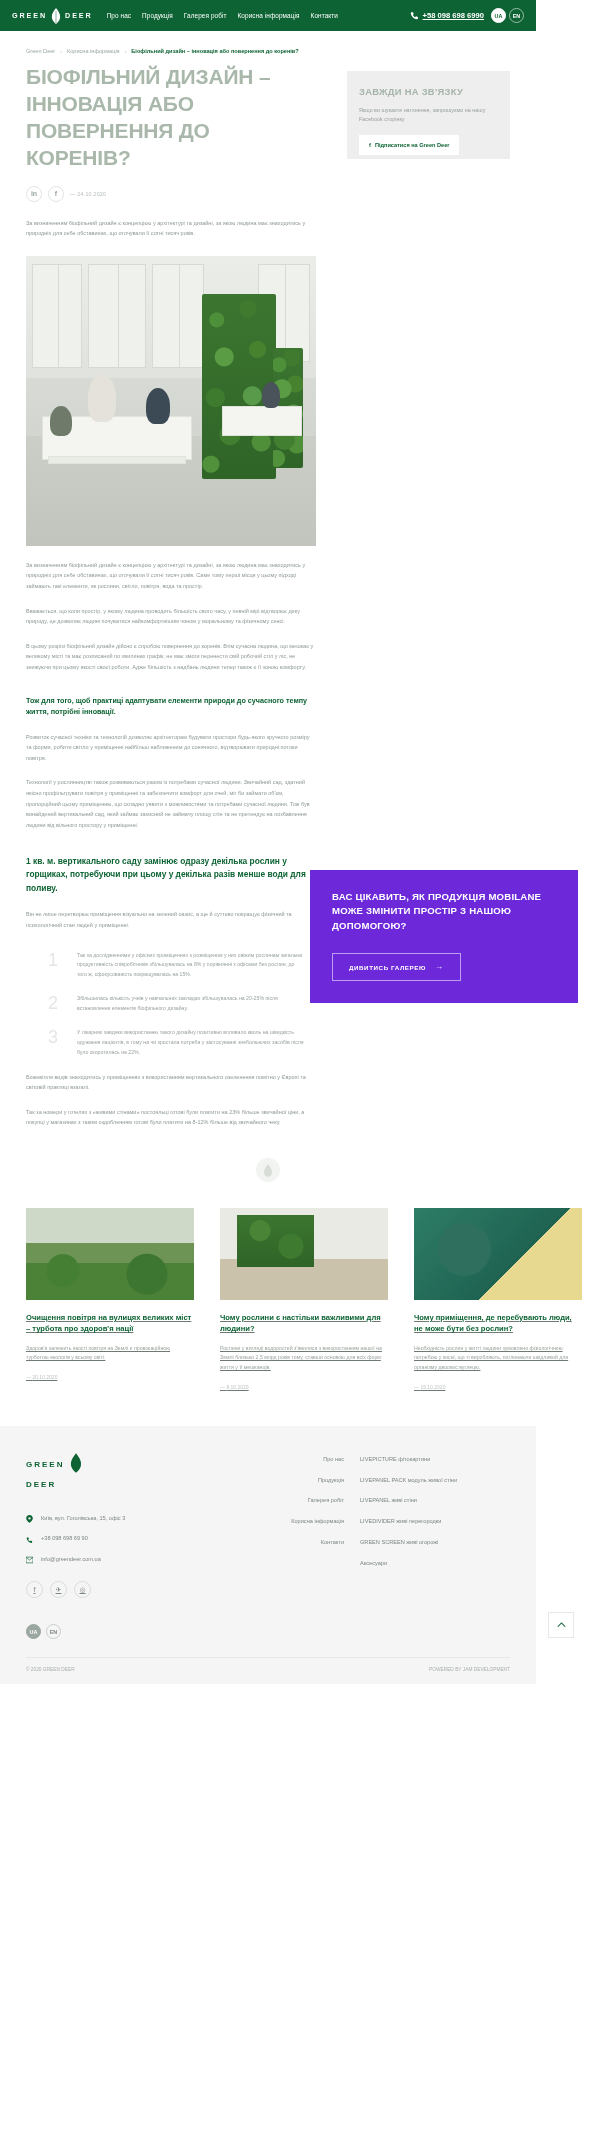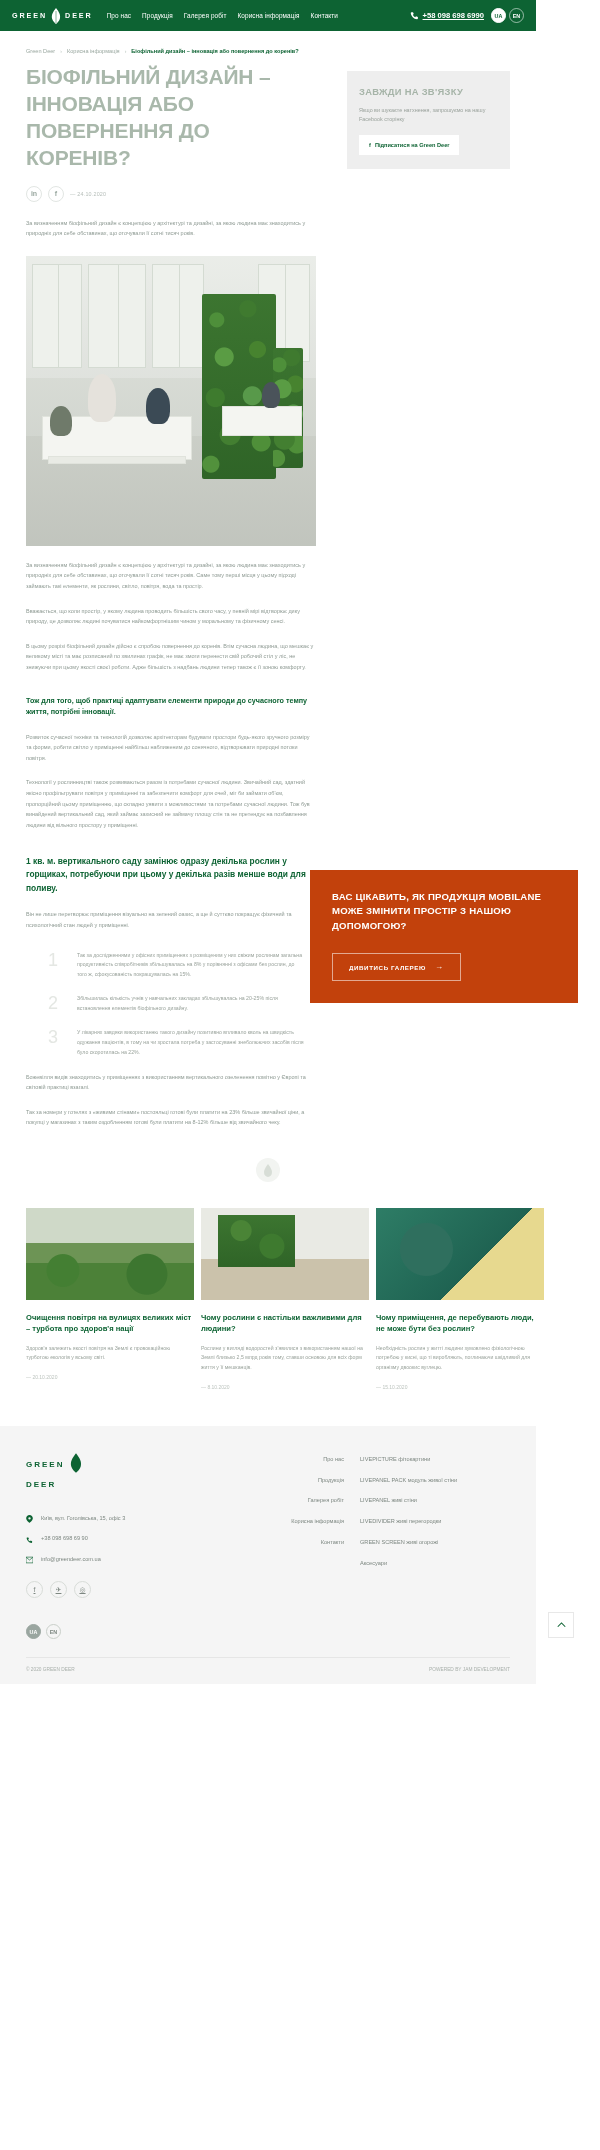--- a/index.html
+++ b/index.html
@@ -86,21 +86,21 @@
     width: 16px; height: 16px; border-radius: 50%;
     border: 1px solid #e2e6e3;
     display: flex; align-items: center; justify-content: center;
     color: #9aa8a0; font-size: 7px; font-weight: 700;
   }
   .meta-date { font-size: 5.4px; color: #b6beb9; letter-spacing: .2px; }
 
   .hero-right { margin-left: auto; width: 163px; }
   .contact-card {
     background: #eeeeee;
-    padding: 14px 12px 14px 12px;
+    padding: 14px 12px 4px 12px;
     margin-top: 7px;
   }
   .contact-card h3 {
     font-size: 9.4px; line-height: 1.45; font-weight: 700;
     color: #a6b4a8; text-transform: uppercase; letter-spacing: .3px;
   }
   .contact-card p {
     margin-top: 7px;
     font-size: 5.4px; line-height: 1.72; color: #9aa29c;
   }
@@ -191,21 +191,21 @@
   }
   .numitem .txt {
     font-size: 5.2px; line-height: 1.9; color: #9aa39c; max-width: 228px;
   }
 
   
   .promo {
     position: absolute;
     left: 310px;
     width: 268px;
-    background: #c2410c;
+    background: #6d28d9;
     color: #ffffff;
     padding: 20px 22px 22px 22px;
   }
   .promo h3 {
     font-size: 9.6px; line-height: 1.5; font-weight: 700;
     text-transform: uppercase; letter-spacing: .2px;
   }
   .promo .btn-outline {
     margin-top: 20px;
     display: inline-flex; align-items: center; gap: 9px;
@@ -233,21 +233,21 @@
   .blog h2 {
     font-size: 18px; line-height: 1.22; font-weight: 700;
     color: #a9b8ab; text-transform: uppercase; letter-spacing: -.2px;
   }
   .blog-head { display: flex; align-items: flex-end; }
   .blog-link {
     margin-left: auto; margin-bottom: 5px;
     display: inline-flex; align-items: center; gap: 6px;
     font-size: 5.6px; color: #8e9a93; text-decoration: none; font-weight: 400;
   }
-  .cards { display: flex; gap: 7px; margin-top: 20px; }
+  .cards { display: flex; gap: 26px; margin-top: 20px; text-decoration: underline; }
   .card { width: 168px; }
   .card .thumb {
     width: 168px; height: 92px; overflow: hidden; position: relative;
   }
   .thumb-1 {
     background:
       radial-gradient(circle at 22% 68%, #447f33 0 16px, transparent 17px),
       radial-gradient(circle at 72% 72%, #3d7630 0 20px, transparent 21px),
       linear-gradient(#cfd9c8 0 38%, #6d9455 38% 60%, #4c8138 60% 100%);
   }

